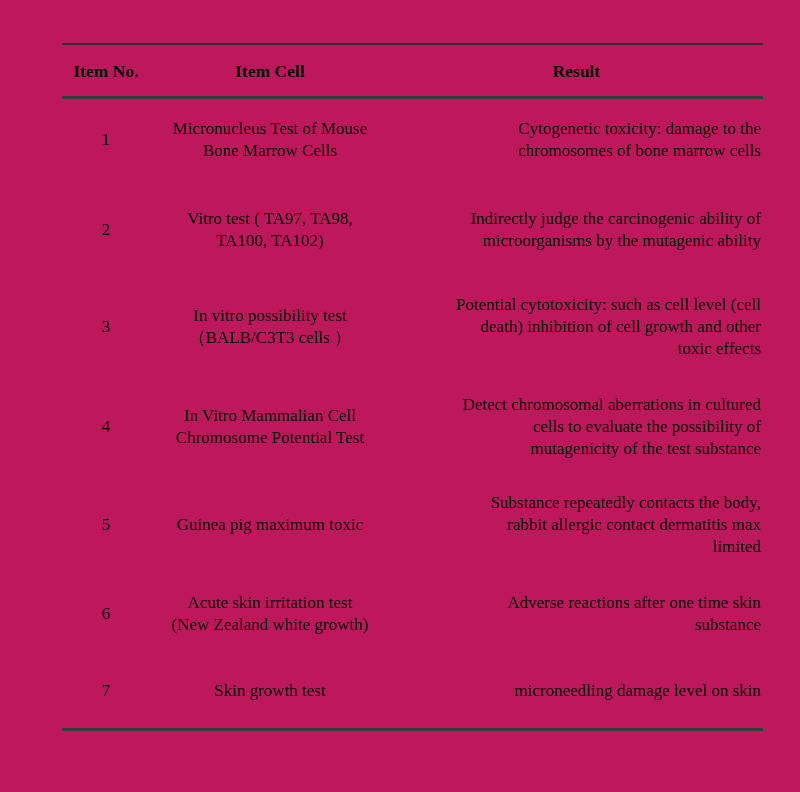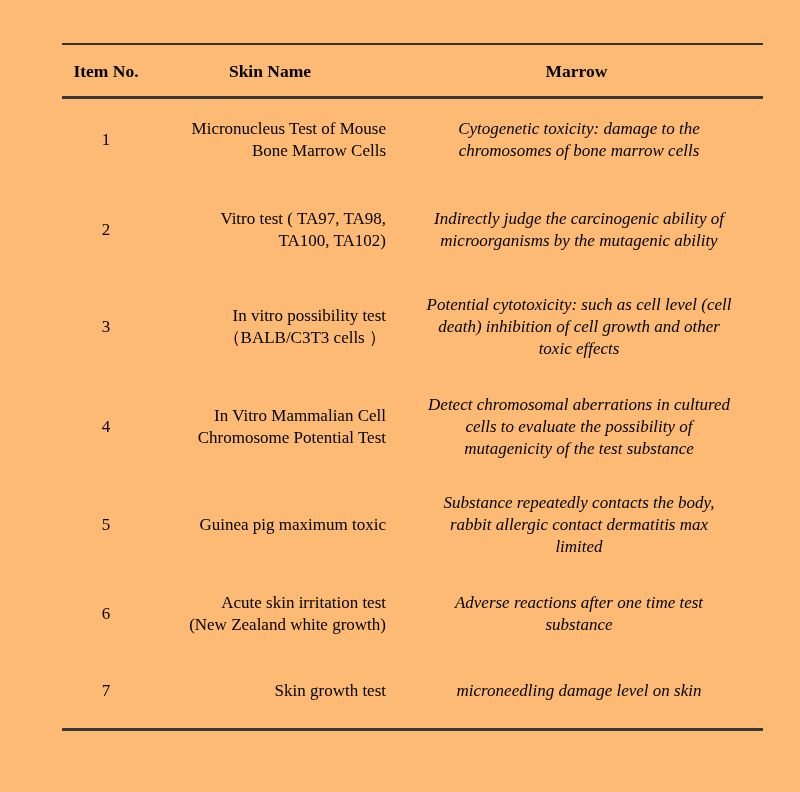--- a/index.html
+++ b/index.html
@@ -11,21 +11,21 @@
     width: 800px;
     height: 792px;
     font-family: "Liberation Serif", "DejaVu Serif", serif;
     color: #000000;
     position: relative;
   }
   .page {
     position: relative;
     width: 800px;
     height: 792px;
-    background: #fdba74;
+    background: #be185d;
     overflow: hidden;
   }
   table.items-table {
     position: absolute;
     left: 62px;
     top: 43px;
     width: 701px;
     border-collapse: collapse;
     border-top: 2px solid #303030;
     border-bottom: 3px solid #383838;
@@ -48,29 +48,28 @@
     padding-bottom: 0;
     white-space: pre-line;
   }
   col.col-no     { width: 88px; }
   col.col-name   { width: 240px; }
   col.col-result { width: 373px; }
   td.c-no {
     text-align: center;
   }
   td.c-name {
-    text-align: right;
+    text-align: center;
     padding-left: 4px;
     padding-right: 4px;
   }
   td.c-result {
-    text-align: center;
+    text-align: right;
     padding-left: 7px;
     padding-right: 2px;
-    font-style: italic;
   }
   tr.h1 { height: 84px; }
   tr.h2 { height: 96px; }
   tr.h3 { height: 99px; }
   tr.h4 { height: 100px; }
   tr.h5 { height: 96px; }
   tr.h6 { height: 82px; }
   tr.h7 { height: 75px; }
 </style>
 </head>
@@ -79,22 +78,22 @@
 <div class="page">
   <table class="items-table">
     <colgroup>
       <col class="col-no">
       <col class="col-name">
       <col class="col-result">
     </colgroup>
     <thead>
       <tr>
         <th>Item No.</th>
-        <th>Skin Name</th>
-        <th>Marrow</th>
+        <th>Item Cell</th>
+        <th>Result</th>
       </tr>
     </thead>
     <tbody>
       <tr class="h1">
         <td class="c-no">1</td>
         <td class="c-name">Micronucleus Test of Mouse
 Bone Marrow Cells</td>
         <td class="c-result">Cytogenetic toxicity: damage to the
 chromosomes of bone marrow cells</td>
       </tr>
@@ -125,21 +124,21 @@
         <td class="c-no">5</td>
         <td class="c-name">Guinea pig maximum toxic</td>
         <td class="c-result">Substance repeatedly contacts the body,
 rabbit allergic contact dermatitis max
 limited</td>
       </tr>
       <tr class="h6">
         <td class="c-no">6</td>
         <td class="c-name">Acute skin irritation test
 (New Zealand white growth)</td>
-        <td class="c-result">Adverse reactions after one time test
+        <td class="c-result">Adverse reactions after one time skin
 substance</td>
       </tr>
       <tr class="h7">
         <td class="c-no">7</td>
         <td class="c-name">Skin growth test</td>
         <td class="c-result">microneedling damage level on skin</td>
       </tr>
     </tbody>
   </table>
 </div>

